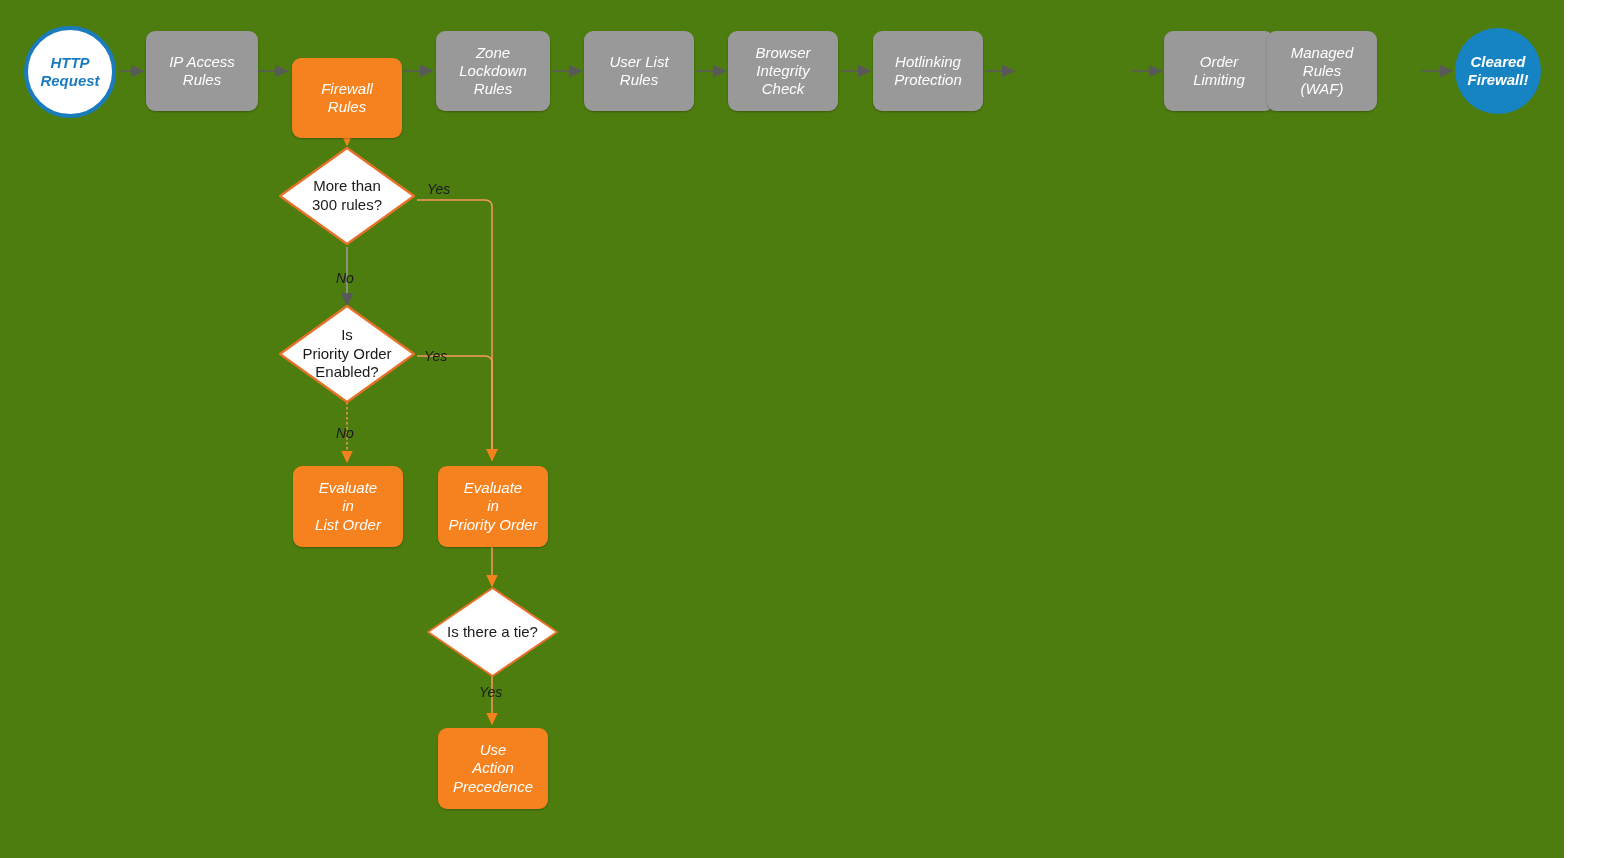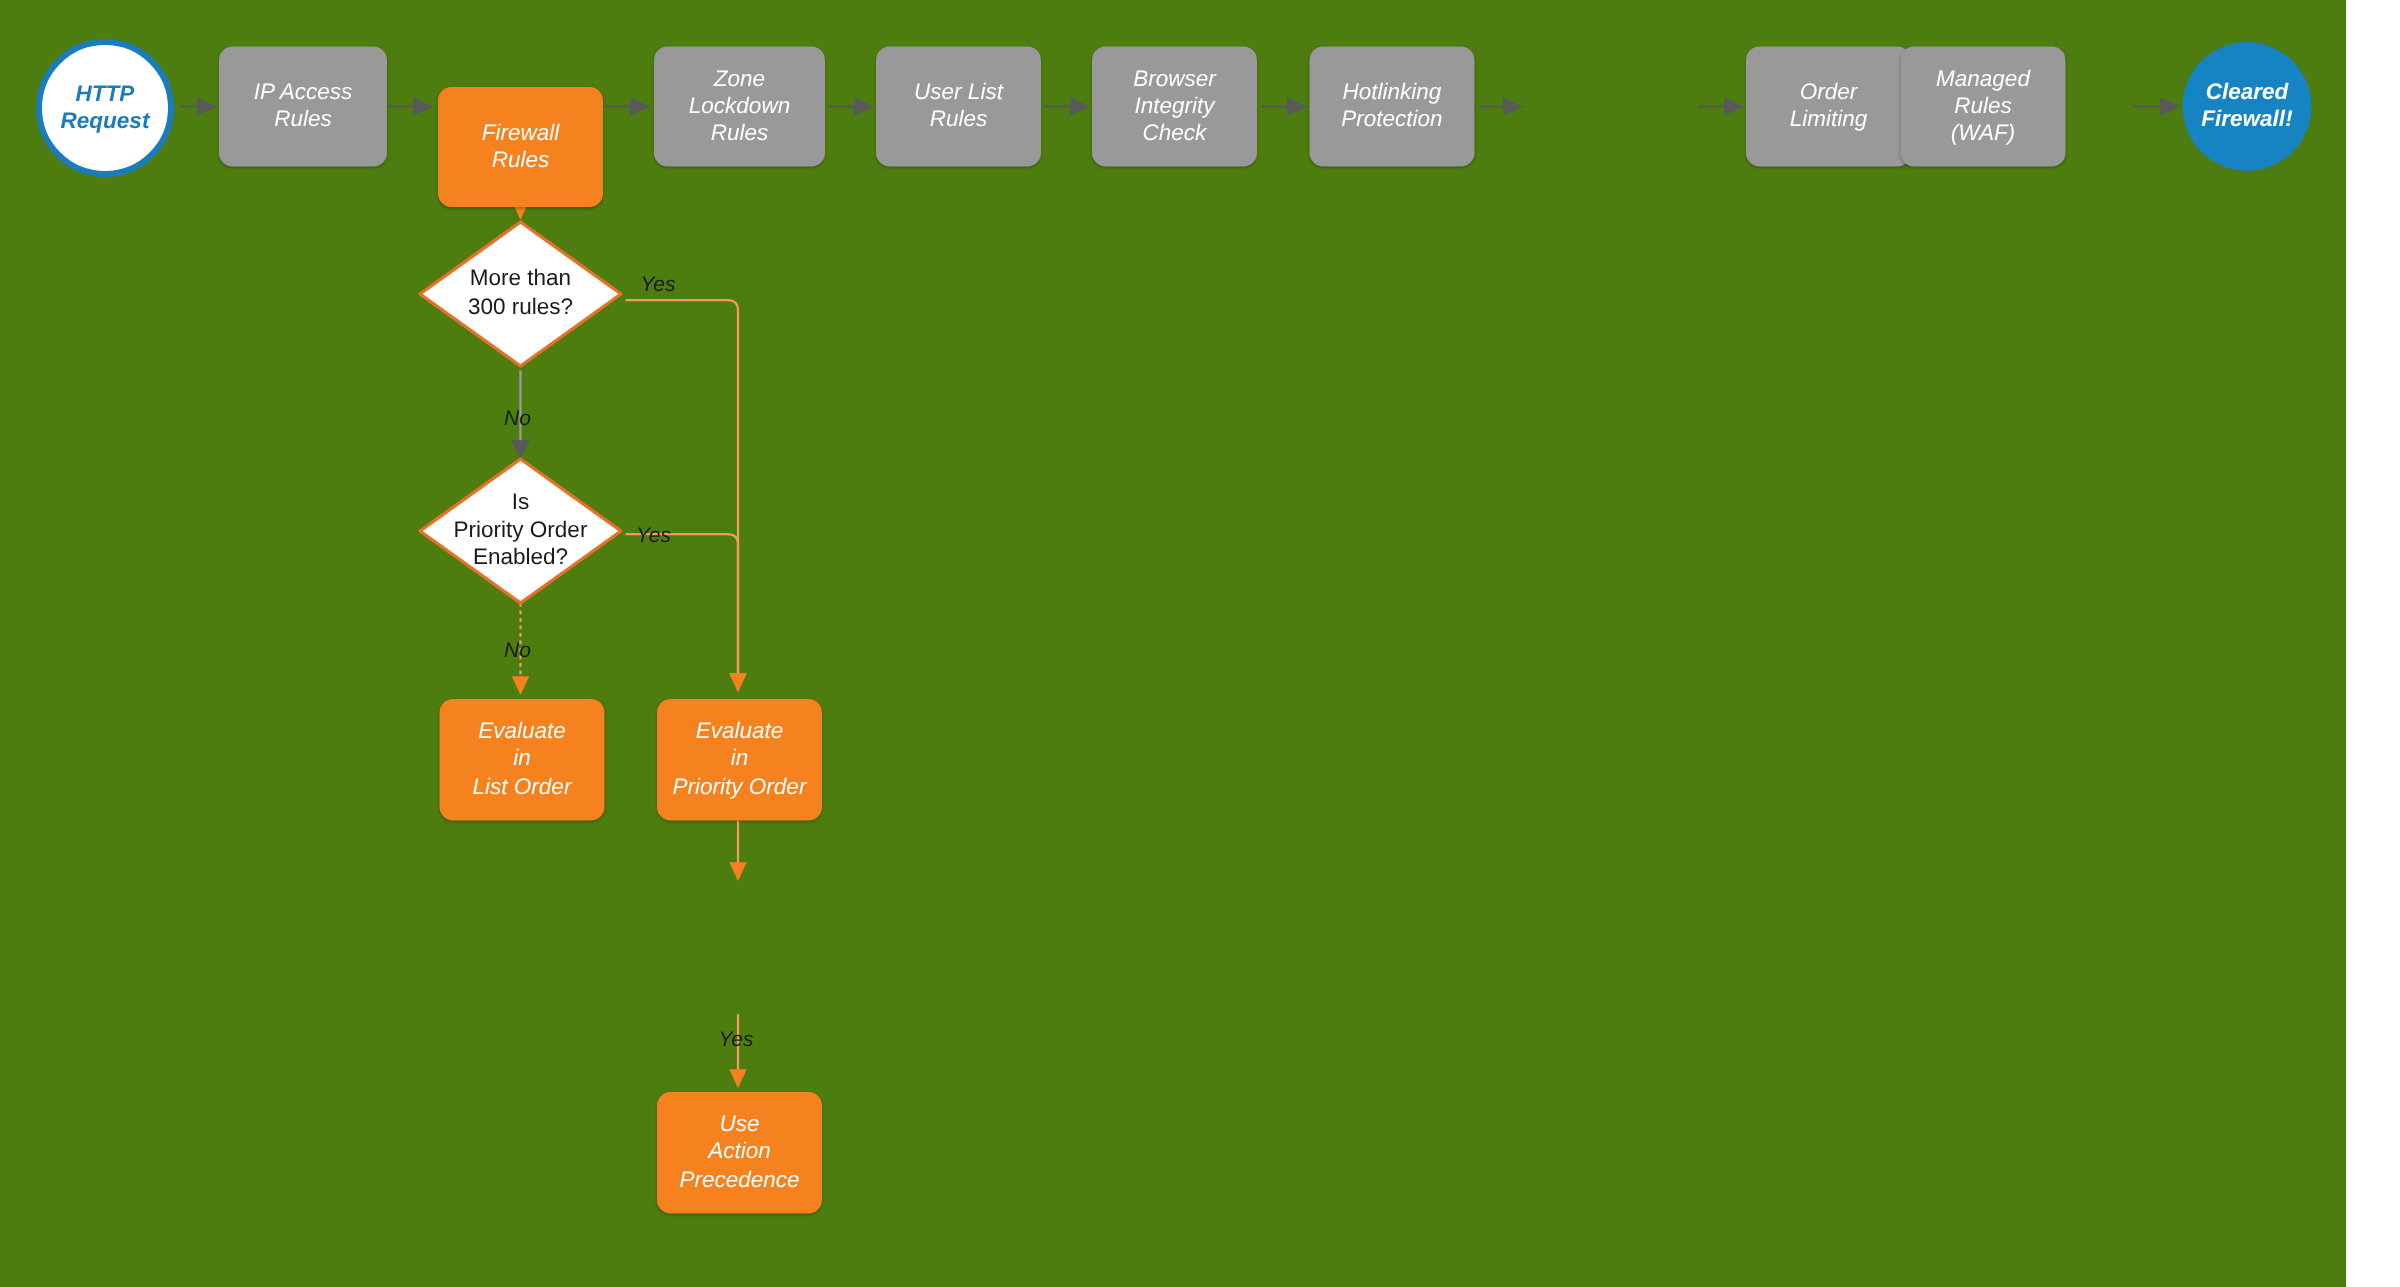--- a/index.html
+++ b/index.html
@@ -183,20 +183,26 @@
 
   <div class="diamond-wrap" style="left:277px; top:303px; width:140px; height:102px;">
     <svg width="140" height="102" viewBox="0 0 140 102">
       <path d="M70,3 L137,51 L70,99 L3,51 Z" fill="#ffffff" stroke="#E8712A" stroke-width="2.2" stroke-linejoin="round"></path>
     </svg>
     <div class="diamond-label">Is
 Priority Order
 Enabled?</div>
   </div>
 
+  <div class="diamond-wrap" style="left:425px; top:585px; width:135px; height:94px;">
+    <svg width="135" height="94" viewBox="0 0 135 94">
+      <path d="M67.5,3 L132,47 L67.5,91 L3,47 Z" fill="#ffffff" stroke="#E8712A" stroke-width="2" stroke-linejoin="round"></path>
+    </svg>
+    <div class="diamond-label">Is there a tie?</div>
+  </div>
 
   <div class="node proc orange" style="left:293px; top:466px; width:110px; height:81px;">Evaluate
 in
 List Order</div>
 
   <div class="node proc orange" style="left:438px; top:466px; width:110px; height:81px;">Evaluate
 in
 Priority Order</div>
 
   <div class="node proc orange" style="left:438px; top:728px; width:110px; height:81px;">Use

